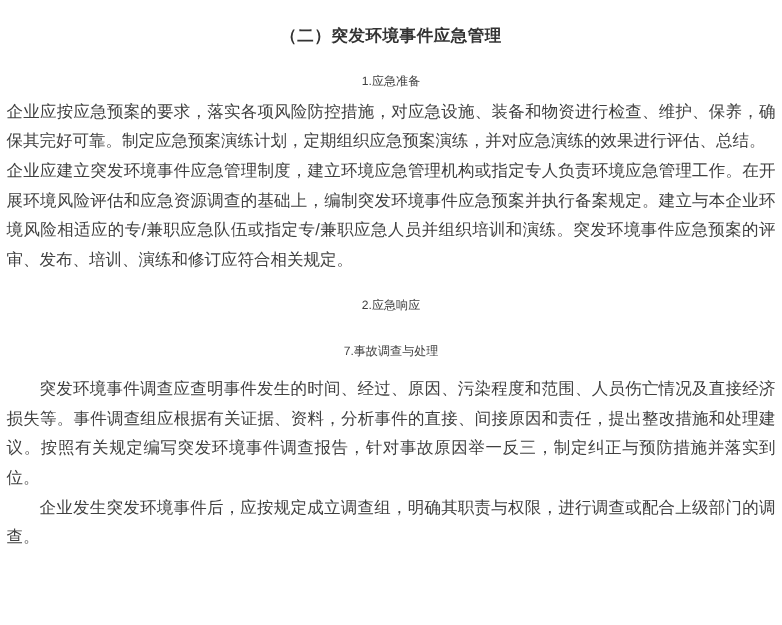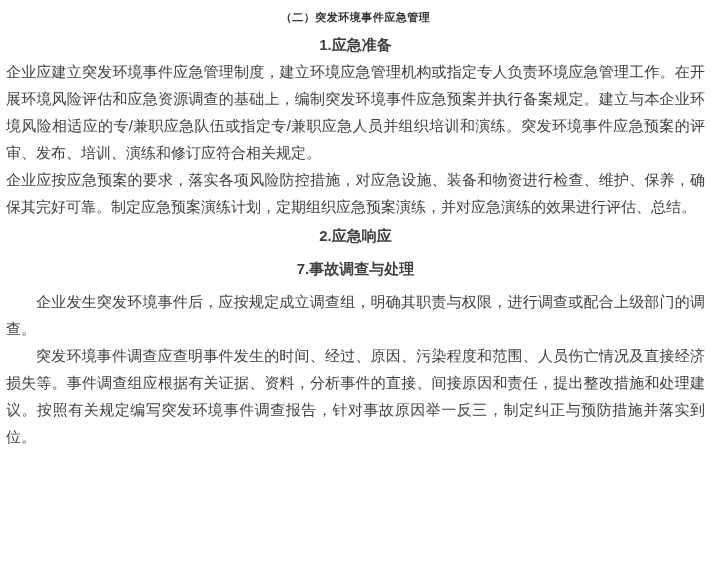--- a/index.html
+++ b/index.html
@@ -15,38 +15,38 @@
   }
   .doc {
     box-sizing: border-box;
     width: 711px;
     padding: 4px 6px 0 6px;
     font-size: 15px;
     line-height: 27px;
     color: #404040;
   }
   .doc-title {
-    margin: 0;
-    font-size: 11px;
+    margin: 15px;
+    font-size: 15px;
     line-height: 27px;
     font-weight: bold;
     text-align: center;
     color: #333333;
     letter-spacing: 0.5px;
   }
   .section-heading {
     margin: 0;
-    font-size: 15px;
+    font-size: 11px;
     line-height: 27px;
-    font-weight: bold;
+    font-weight: normal;
     text-align: center;
     color: #404040;
   }
   .section-heading.spaced {
-    margin-top: 2px;
+    margin-top: 15px;
     margin-bottom: 6px;
   }
   .para {
     margin: 0;
     text-align: justify;
     text-justify: inter-ideograph;
     word-break: break-all;
   }
   .para.indent {
     text-indent: 2em;
@@ -54,26 +54,26 @@
 </style>
 </head>
 <body>
 
 <div class="doc">
 
   <h1 class="doc-title">（二）突发环境事件应急管理</h1>
 
   <h2 class="section-heading">1.应急准备</h2>
 
+  <p class="para">企业应按应急预案的要求，落实各项风险防控措施，对应急设施、装备和物资进行检查、维护、保养，确保其完好可靠。制定应急预案演练计划，定期组织应急预案演练，并对应急演练的效果进行评估、总结。</p>
+
   <p class="para">企业应建立突发环境事件应急管理制度，建立环境应急管理机构或指定专人负责环境应急管理工作。在开展环境风险评估和应急资源调查的基础上，编制突发环境事件应急预案并执行备案规定。建立与本企业环境风险相适应的专/兼职应急队伍或指定专/兼职应急人员并组织培训和演练。突发环境事件应急预案的评审、发布、培训、演练和修订应符合相关规定。</p>
-
-  <p class="para">企业应按应急预案的要求，落实各项风险防控措施，对应急设施、装备和物资进行检查、维护、保养，确保其完好可靠。制定应急预案演练计划，定期组织应急预案演练，并对应急演练的效果进行评估、总结。</p>
 
   <h2 class="section-heading spaced">2.应急响应</h2>
 
 
   <h2 class="section-heading spaced">7.事故调查与处理</h2>
 
+  <p class="para indent">突发环境事件调查应查明事件发生的时间、经过、原因、污染程度和范围、人员伤亡情况及直接经济损失等。事件调查组应根据有关证据、资料，分析事件的直接、间接原因和责任，提出整改措施和处理建议。按照有关规定编写突发环境事件调查报告，针对事故原因举一反三，制定纠正与预防措施并落实到位。</p>
+
   <p class="para indent">企业发生突发环境事件后，应按规定成立调查组，明确其职责与权限，进行调查或配合上级部门的调查。</p>
-
-  <p class="para indent">突发环境事件调查应查明事件发生的时间、经过、原因、污染程度和范围、人员伤亡情况及直接经济损失等。事件调查组应根据有关证据、资料，分析事件的直接、间接原因和责任，提出整改措施和处理建议。按照有关规定编写突发环境事件调查报告，针对事故原因举一反三，制定纠正与预防措施并落实到位。</p>
 
 </div>
 
 </body></html>

